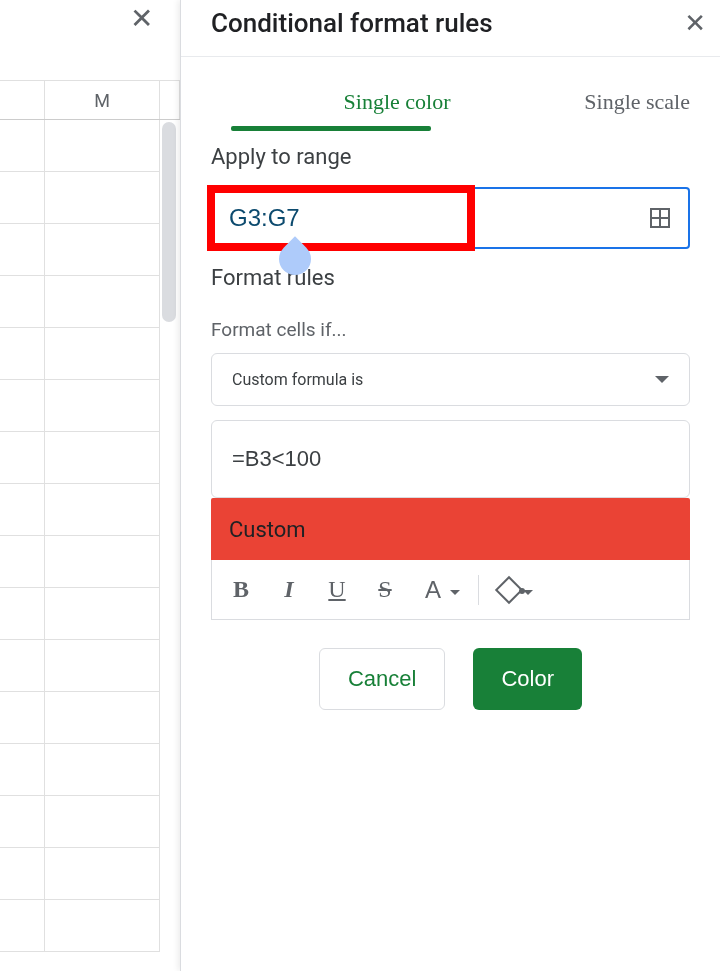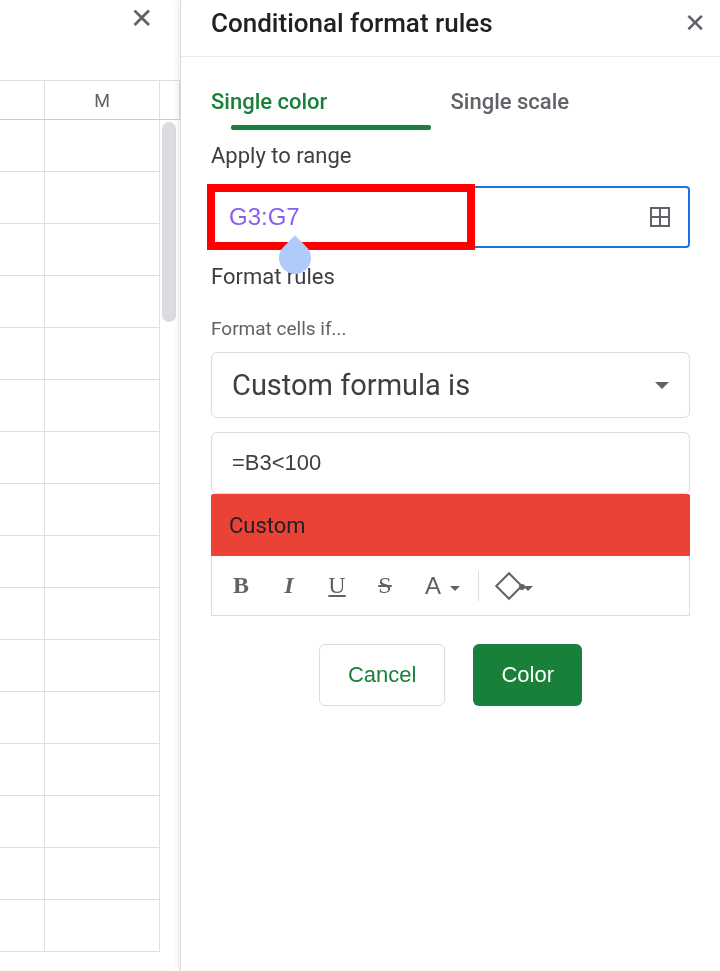--- a/index.html
+++ b/index.html
@@ -107,27 +107,28 @@
     }
     
     .tabs {
       display: flex;
       padding: 0 30px;
       border-bottom: 1px solid #fff;
       margin-top: 20px;
     }
     .tab {
       flex: 1;
-      text-align: left;
+      text-align: right;
       padding: 12px 0;
       font-size: 22px;
       font-weight: 500;
       color: #5f6368;
       cursor: pointer;
       position: relative;
+      font-family: Liberation Serif, serif;
     }
     .tab.active {
       color: #188038;
     }
     .tab.active::after {
       content: '';
       position: absolute;
       bottom: -4px;
       left: 20px;
       right: 20px;
@@ -161,21 +162,21 @@
       border: 2px solid #1a73e8;
       border-radius: 4px;
       height: 62px;
       padding: 0 16px;
     }
     .range-input {
       flex: 1;
       border: none;
       outline: none;
       font-size: 24px;
-      color: #8b5cf6;
+      color: #0c4a6e;
       background: transparent;
     }
     .grid-icon {
       width: 24px;
       height: 24px;
       stroke: #5f6368;
     }
     .red-highlight {
       position: absolute;
       top: -2px;
@@ -192,41 +193,41 @@
       width: 32px;
       height: 32px;
       background: #aecbfa;
       border-radius: 0 50% 50% 50%;
       transform: rotate(45deg);
     }
     
     .select-box {
       border: 1px solid #dadce0;
       border-radius: 6px;
-      height: 66px;
+      height: 53px;
       display: flex;
       align-items: center;
       justify-content: space-between;
       padding: 0 20px;
-      font-size: 29px;
+      font-size: 16px;
       color: #3c4043;
       cursor: pointer;
     }
     .dropdown-arrow {
       width: 0; height: 0;
       border-left: 7px solid transparent;
       border-right: 7px solid transparent;
       border-top: 7px solid #5f6368;
     }
     
     .formula-input {
       margin-top: 14px;
       border: 1px solid #dadce0;
       border-radius: 6px;
-      height: 62px;
+      height: 78px;
       width: 100%;
       padding: 0 20px;
       font-size: 22px;
       color: #3c4043;
       outline: none;
     }
     
     .style-preview {
       background: #ea4335;
       height: 62px;

